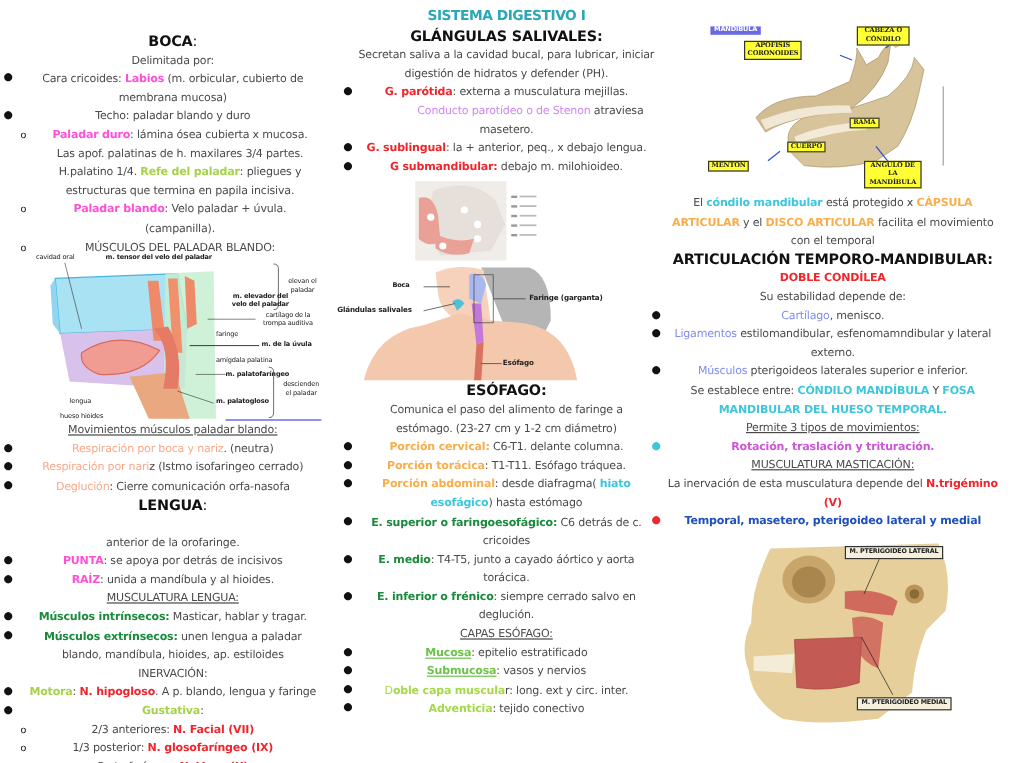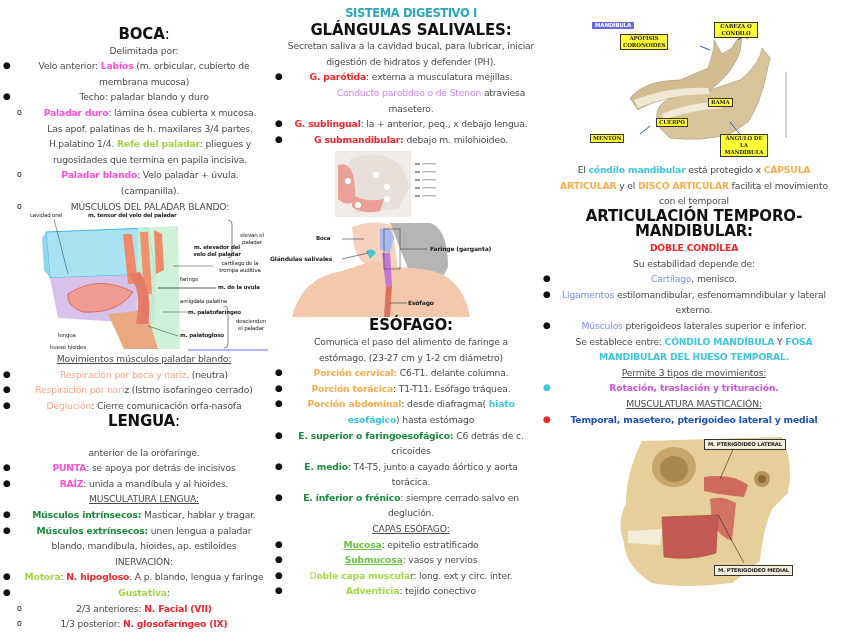--- a/index.html
+++ b/index.html
@@ -1,22 +1,22 @@
 <!DOCTYPE html>
 <html><head>
   <meta charset="utf-8">
   <style>
     * { box-sizing: border-box; margin: 0; padding: 0; }
     html, body { width: 848px; height: 636px; overflow: hidden; background: #ffffff; }
     body { font-family: "DejaVu Sans", sans-serif; font-size: 9.2px; color: #4a4a4a; position: relative; letter-spacing: -0.15px; }
     .col { position: absolute; top: 0; text-align: center; line-height: 15.6px; }
     .col-left { left: 0; width: 288px; }
-    .col-mid { left: 272px; width: 278px; }
+    .col-mid { left: 283px; width: 278px; }
     .col-right { left: 540px; width: 308px; }
-    .heading { font-weight: bold; color: #111; font-size: 15px; }
+    .heading { font-weight: bold; color: #111; font-size: 12px; }
     .title { font-weight: bold; color: #2aa8b8; font-size: 11.5px; letter-spacing: -0.4px; }
     .u { text-decoration: underline; }
     .pink { color: #ff4fd8; font-weight: bold; }
     .lime { color: #a6d24a; font-weight: bold; }
     .salmon { color: #f8a98a; }
     .red { color: #f0262c; font-weight: bold; }
     .darkgreen { color: #1a8a3c; font-weight: bold; }
     .green { color: #6dc24a; font-weight: bold; text-decoration: underline; }
     .lightgreen { color: #a6d94a; font-weight: bold; }
     .orange { color: #f9ad4b; font-weight: bold; }
@@ -35,33 +35,33 @@
     .fig-box-w { position: absolute; background: #f5f0dc; border: 1px solid #333; font-size: 5.3px; color: #222; padding: 1px 3px; line-height: 7px; font-weight: bold; }
   </style>
 </head>
 <body>
 
 <div class="col col-left" style="top:27px;">
   <div class="row heading"><span>BOCA</span><span style="font-weight:normal">:</span></div>
   <div class="row">Delimitada por:</div>
   <div class="row">
     <span class="bullet">●</span>
-    <span>Velo anterior: </span><span class="pink">Labios</span><span> (m. orbicular, cubierto de</span><br>
+    <span>Cara cricoides: </span><span class="pink">Labios</span><span> (m. orbicular, cubierto de</span><br>
     <span>membrana mucosa)</span>
   </div>
   <div class="row">
     <span class="bullet">●</span>
     <span>Techo: paladar blando y duro</span>
   </div>
   <div class="row" style="padding-left:12px;">
     <span class="sub">o</span>
     <span class="pink">Paladar duro</span><span>: lámina ósea cubierta x mucosa.</span><br>
     <span>Las apof. palatinas de h. maxilares 3/4 partes.</span><br>
     <span>H.palatino 1/4. </span><span class="lime">Refe del paladar</span><span>: pliegues y</span><br>
-    <span>rugosidades que termina en papila incisiva.</span>
+    <span>estructuras que termina en papila incisiva.</span>
   </div>
   <div class="row" style="padding-left:12px;">
     <span class="sub">o</span>
     <span class="pink">Paladar blando</span><span>: Velo paladar + úvula.</span><br>
     <span>(campanilla).</span>
   </div>
   <div class="row" style="padding-left:12px;">
     <span class="sub">o</span>
     <span>MÚSCULOS DEL PALADAR BLANDO:</span>
   </div>
@@ -323,20 +323,24 @@
     <span>Se establece entre: </span><span class="cyan">CÓNDILO MANDÍBULA</span><span> Y </span><span class="cyan">FOSA</span><br>
     <span class="cyan">MANDIBULAR DEL HUESO TEMPORAL.</span>
   </div>
   <div class="row u">Permite 3 tipos de movimientos:</div>
   <div class="row">
     <span class="bullet" style="color:#3ec6dc">●</span>
     <span class="violet">Rotación, traslación y trituración.</span>
   </div>
   <div class="row u">MUSCULATURA MASTICACIÓN:</div>
   <div class="row">
+    <span>La inervación de esta musculatura depende del </span><span class="red">N.trigémino</span><br>
+    <span class="red">(V)</span>
+  </div>
+  <div class="row">
     <span class="bullet" style="color:#f0262c">●</span>
     <span class="navy">Temporal, masetero, pterigoideo lateral y medial</span>
   </div>
 
   <div class="figure" style="width:182px;height:155px;margin-left:72px;margin-top:6px;">
     <svg width="182" height="155" viewBox="0 0 182 155">
       <path d="M30,8 L170,4 Q182,30 176,60 L160,76 Q150,100 148,128 L120,150 Q70,156 40,150 Q14,134 12,110 Q4,90 14,70 Q14,40 30,8Z" fill="#e6cf9a"></path>
       <ellipse cx="62" cy="34" rx="22" ry="20" fill="#c8a56a"></ellipse>
       <ellipse cx="62" cy="36" rx="14" ry="13" fill="#a8864e"></ellipse>
       <path d="M92,44 Q120,40 136,52 L132,64 Q110,62 92,58Z" fill="#cf6a5c"></path>

